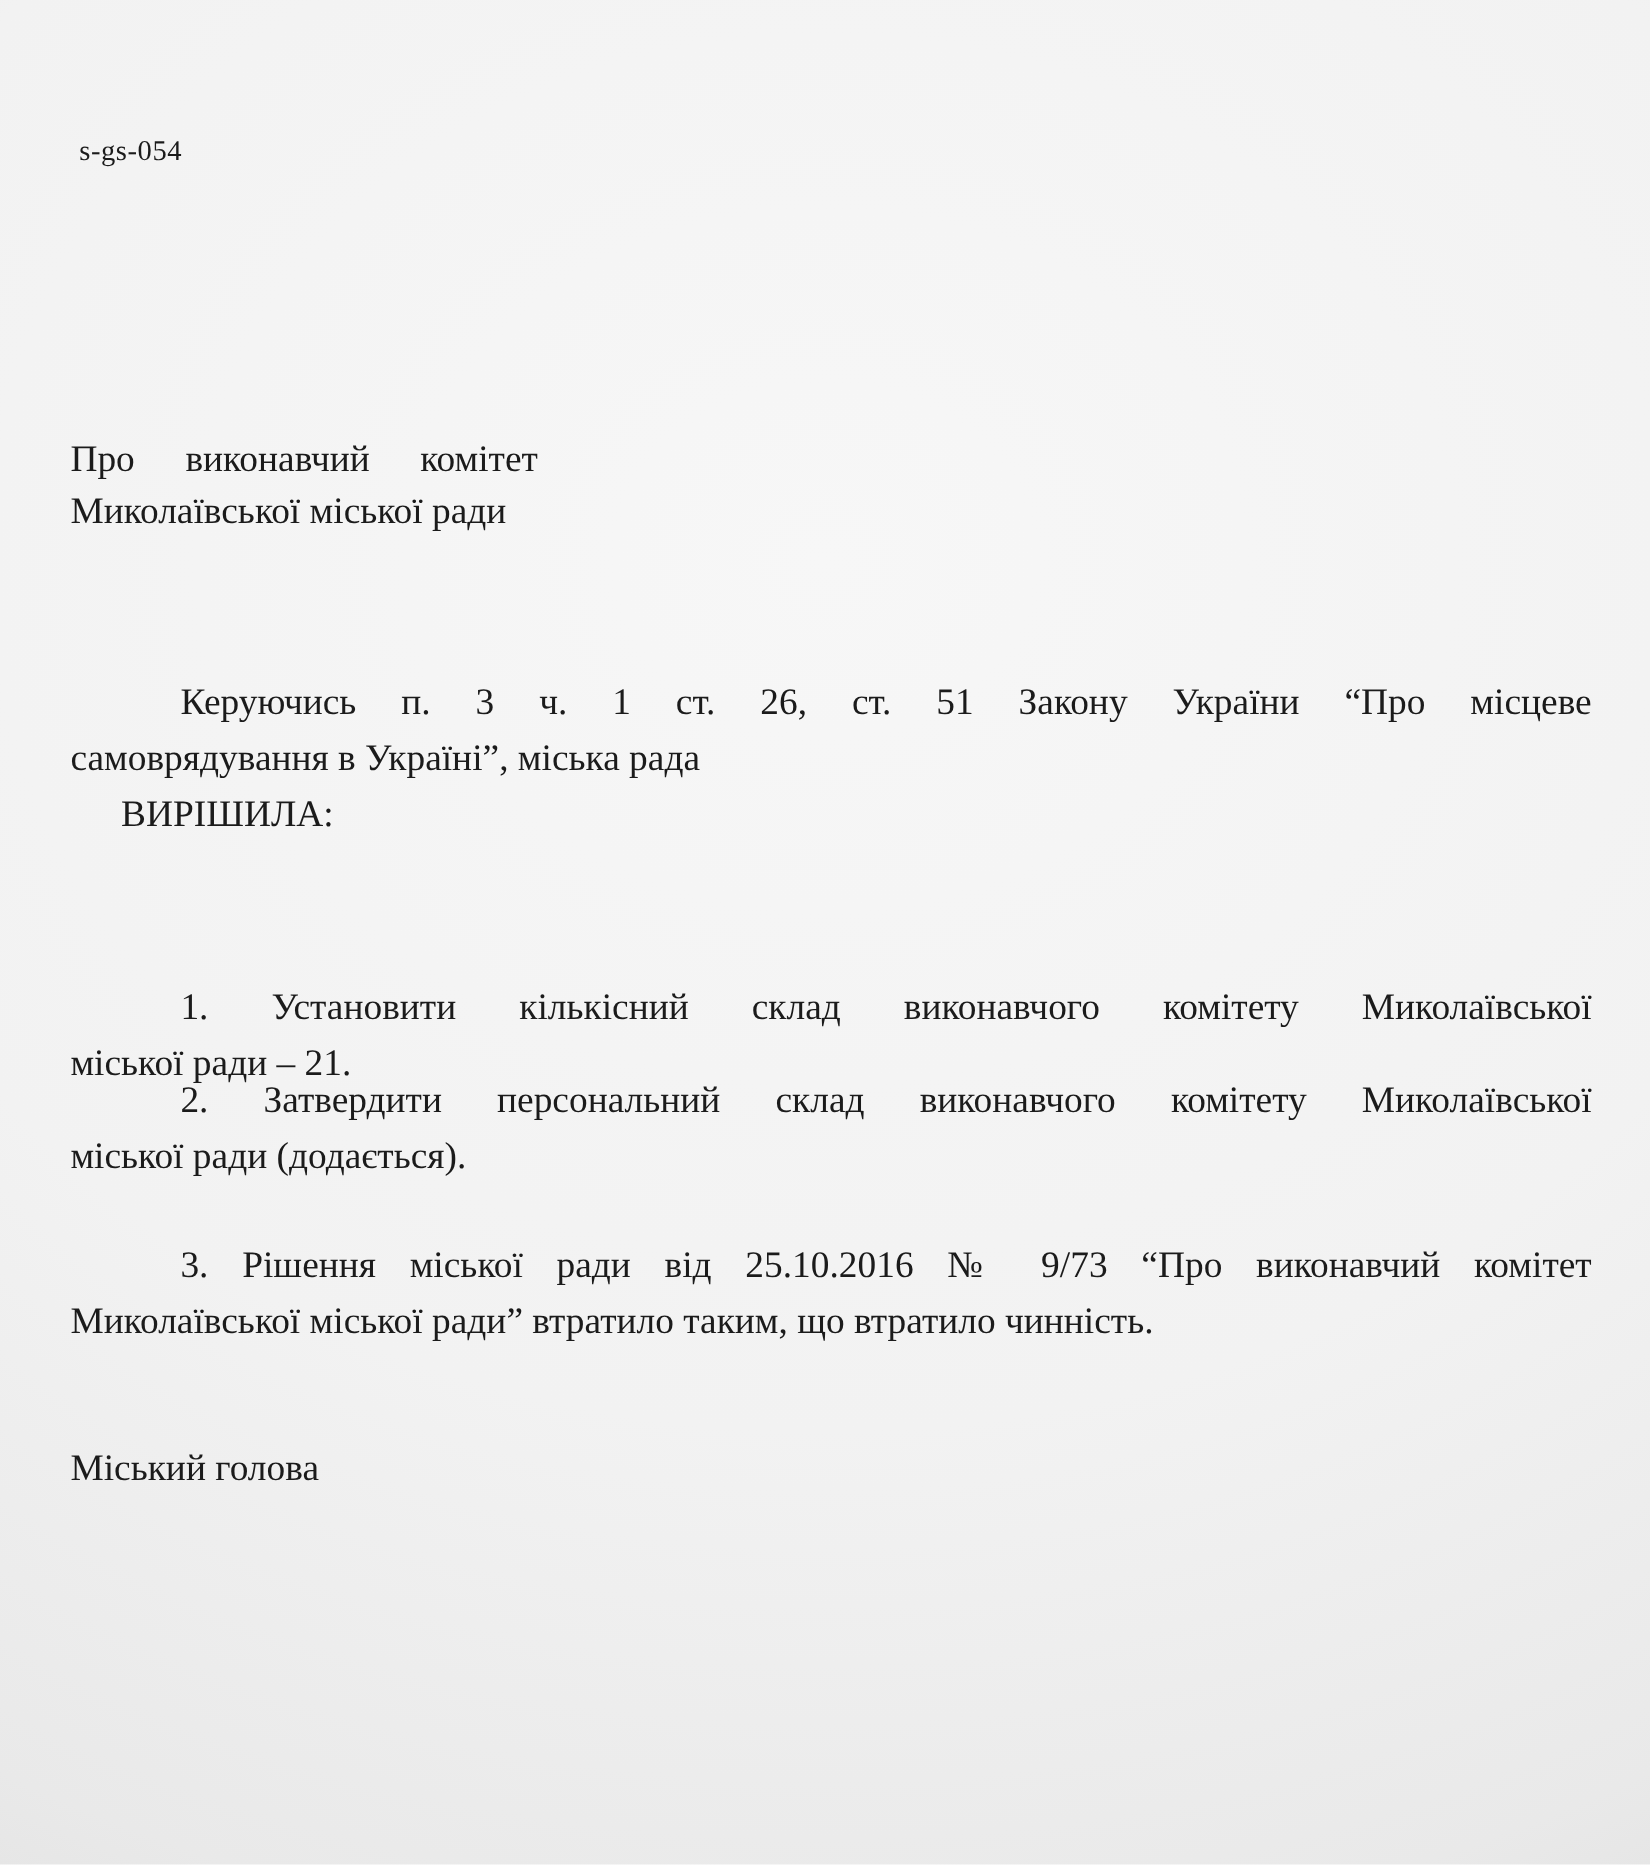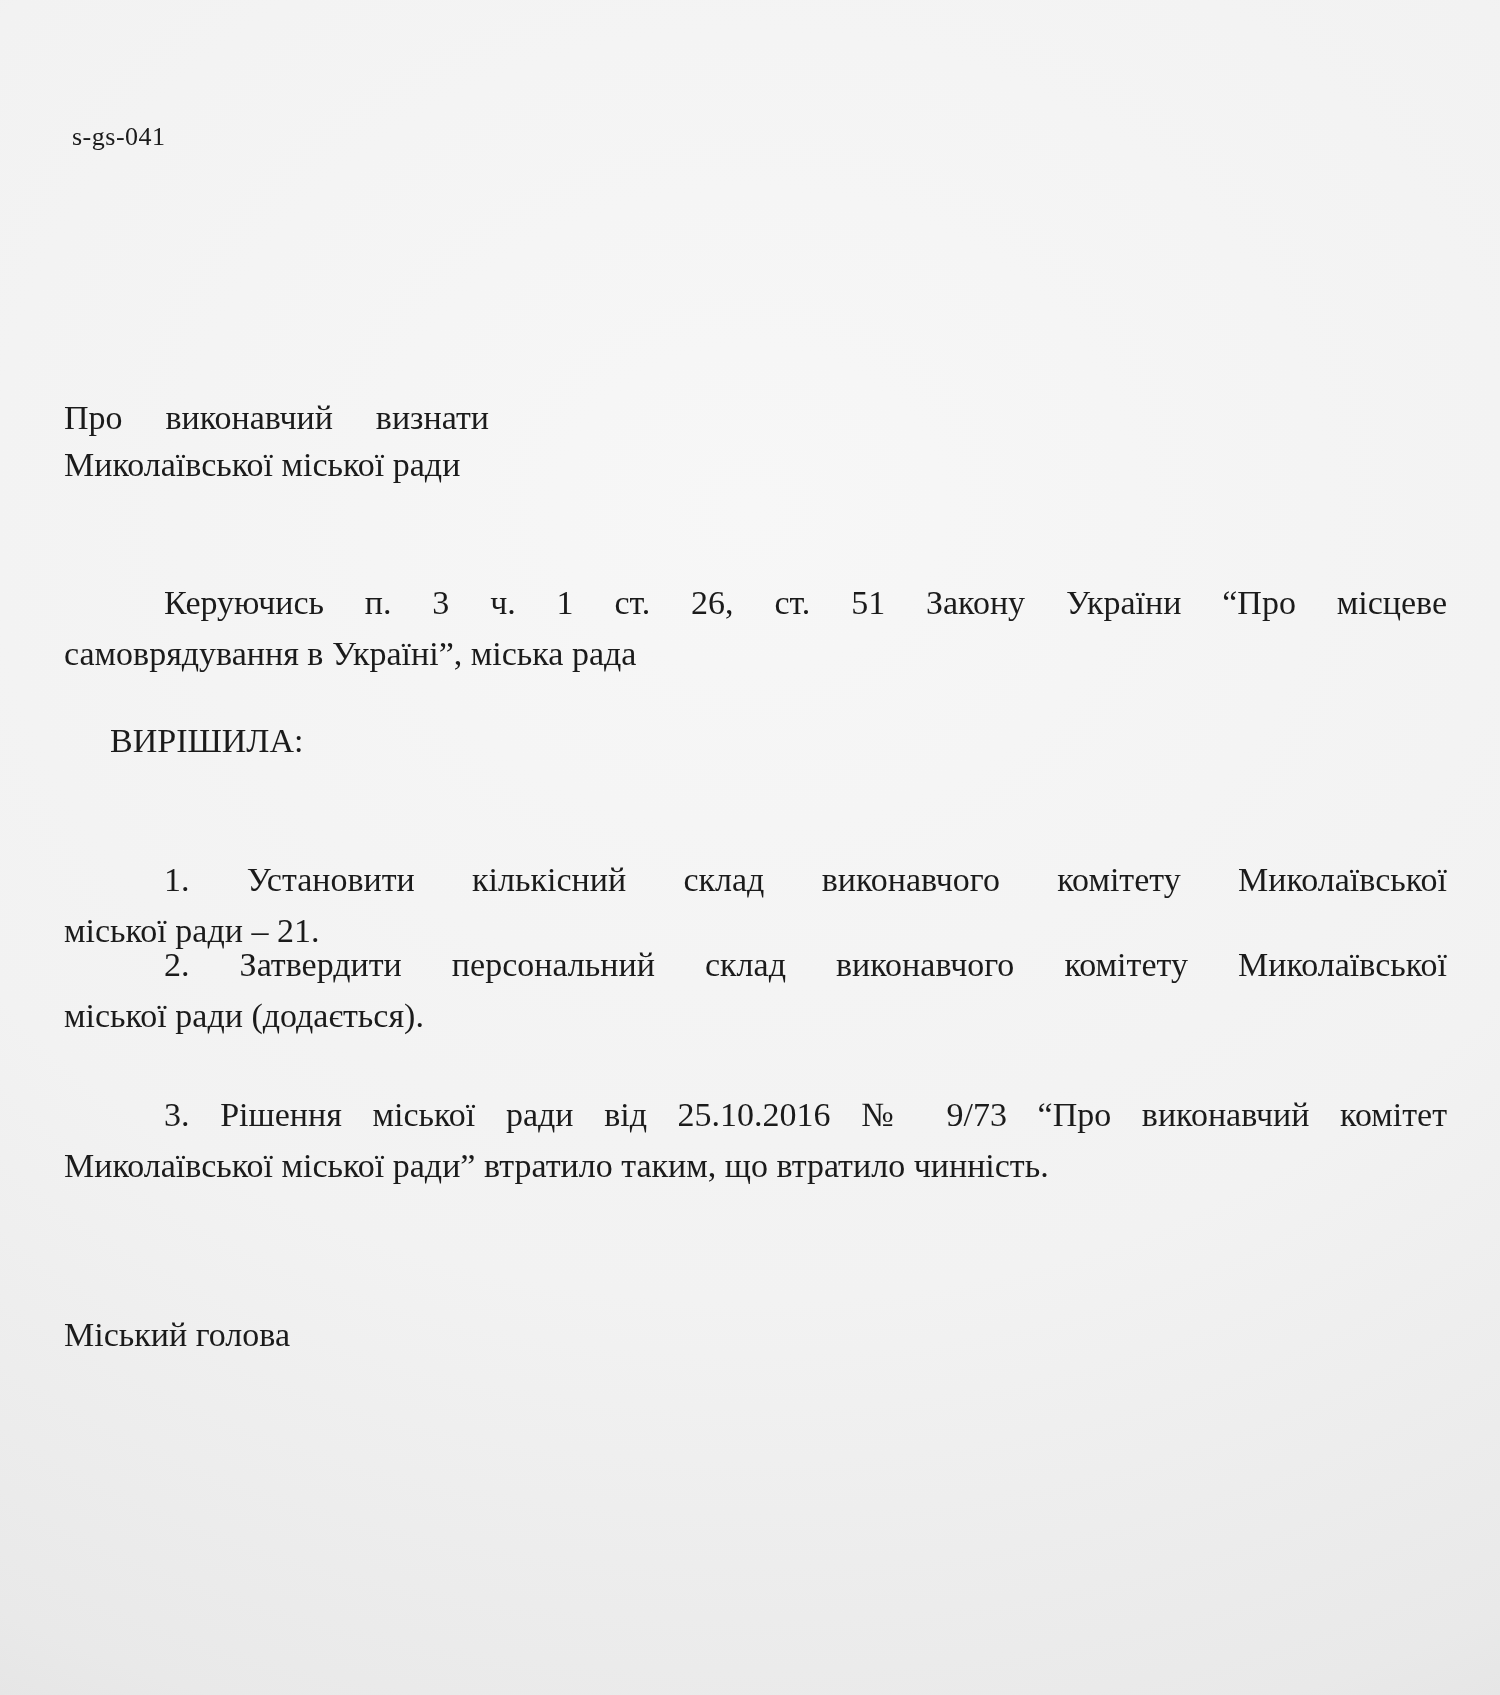--- a/index.html
+++ b/index.html
@@ -47,32 +47,33 @@
   .jline {
     text-align: justify;
     text-align-last: justify;
   }
   .lline {
     text-align: right;
     text-align-last: left;
   }
   .indent {
     text-indent: 100px;
+    margin-top: 36px;
   }
   .line { white-space: normal; }
 </style>
 </head>
 <body>
 
 <div class="page">
 
-  <div class="doc-id">s-gs-041</div>
+  <div class="doc-id">s-gs-054</div>
 
   <div class="title-block">
-    <div class="line jline">Про виконавчий визнати</div>
+    <div class="line jline">Про виконавчий комітет</div>
     <div class="line lline">Миколаївської міської ради</div>
   </div>
 
   <div class="body-block preamble">
     <div class="line jline indent">Керуючись п. 3 ч. 1 ст. 26, ст. 51 Закону України “Про місцеве</div>
     <div class="line lline">самоврядування в Україні”, міська рада</div>
   </div>
 
   <div class="body-block resolved">ВИРІШИЛА:</div>
 

